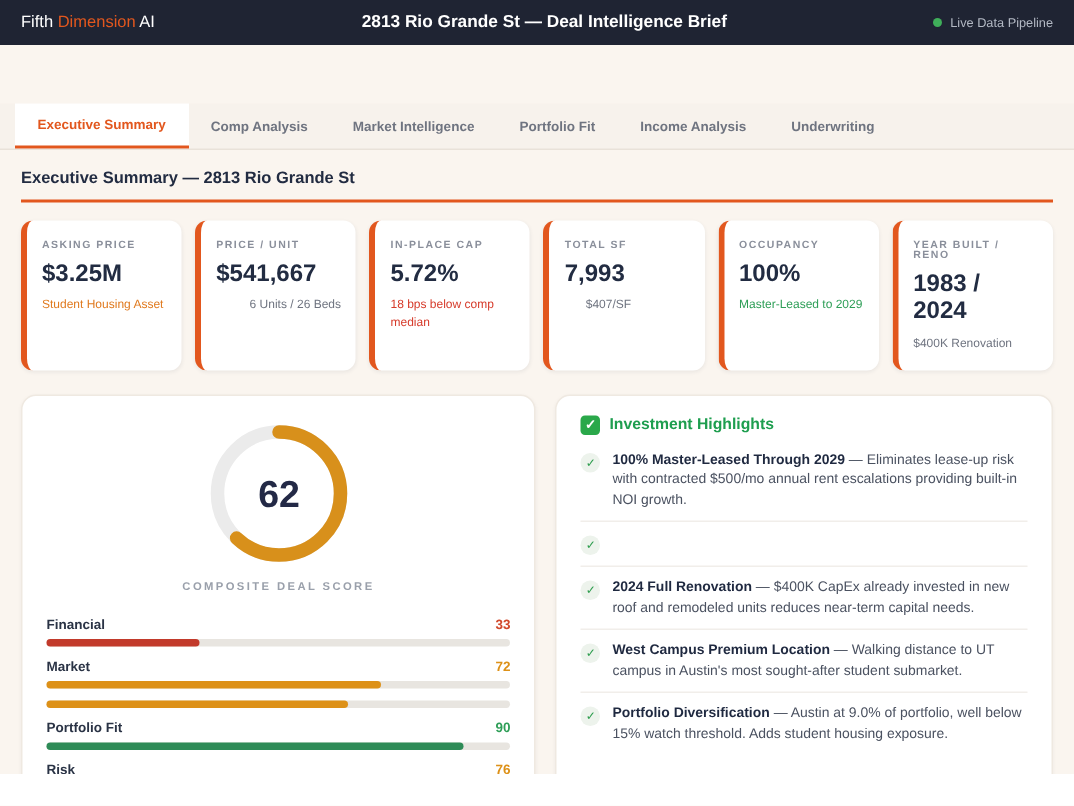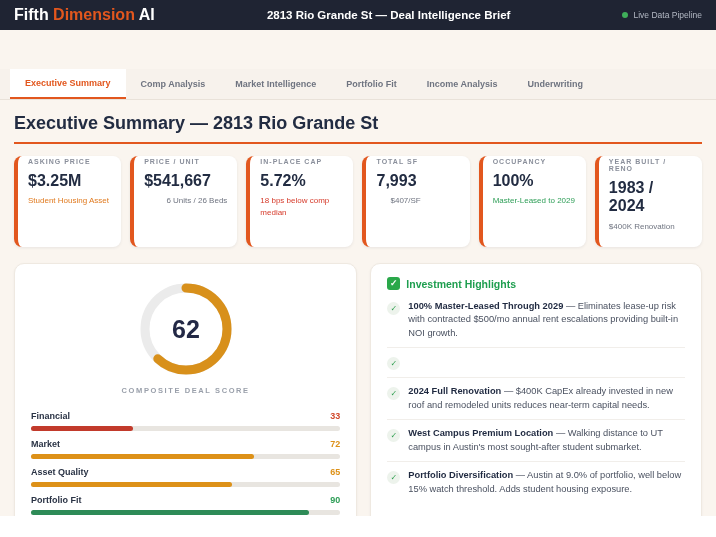--- a/index.html
+++ b/index.html
@@ -1,37 +1,37 @@
 <!DOCTYPE html>
 <html><head>
 <meta charset="utf-8">
 <style>
   * { margin:0; padding:0; box-sizing:border-box; }
   html,body { width:716px; height:537px; background:#fff; font-family:"Liberation Sans", sans-serif; }
   .app { width:716px; height:516px; background:#faf5ef; overflow:hidden; }
 
   
   .topbar { height:30px; background:#1f2433; display:flex; align-items:center; padding:0 14px; }
-  .brand { font-size:16px; font-weight:bold; color:#fff; white-space:nowrap; }
+  .brand { font-size:11px; font-weight:normal; color:#fff; white-space:nowrap; }
   .brand .dim { color:#e2571e; }
   .topbar-title { flex:1; text-align:center; font-size:11.5px; font-weight:bold; color:#fff; }
   .pipeline { display:flex; align-items:center; gap:5px; font-size:8.5px; color:#b3b9c4; white-space:nowrap; }
   .dot { width:6px; height:6px; border-radius:50%; background:#3fae5a; }
 
   
   .tabbar { display:flex; background:#f7f2ec; border-bottom:1px solid #e9e2d9; padding-left:10px; height:31px;margin-top:39px; }
   .tab { padding:0 15px; font-size:9px; font-weight:bold; color:#6f7480; display:flex; align-items:center; cursor:pointer; }
   .tab.active { background:#fff; color:#e2571e; border-bottom:2px solid #e2571e; }
 
   
-  .section-title { margin:13px 14px 0; font-size:18px; font-weight:bold; color:#222c42; padding-bottom:8px; border-bottom:2px solid #e2571e; }
+  .section-title { margin:13px 14px 0; font-size:11px; font-weight:bold; color:#222c42; padding-bottom:8px; border-bottom:2px solid #e2571e; }
 
   
   .kpi-grid { margin:12px 14px 0; display:grid; grid-template-columns:repeat(6,1fr); gap:9px; }
-  .kpi { background:#fff; border-radius:8px; border-left:4px solid #e2571e; box-shadow:0 1px 3px rgba(30,40,60,.08); padding:2px 10px; min-height:91px; }
+  .kpi { background:#fff; border-radius:8px; border-left:4px solid #e2571e; box-shadow:0 1px 3px rgba(30,40,60,.08); padding:13px 10px; min-height:91px; }
   .kpi-label { font-size:7px; font-weight:bold; letter-spacing:1px; color:#8a8f9b; }
   .kpi-value { font-size:16px; font-weight:bold; color:#222c42; margin:7px 0 5px; line-height:1.15; }
   .kpi-sub { font-size:8px; line-height:1.4; color:#6f7480; }
 
   
   .panels { margin:16px 14px 0; display:grid; grid-template-columns:1.035fr 1fr; gap:13px; }
   .panel { background:#fff; border:1px solid #efe9e1; border-radius:10px; box-shadow:0 1px 3px rgba(30,40,60,.05); padding:13px 16px; }
 
   
   .gauge-wrap { display:flex; flex-direction:column; align-items:center; }
@@ -139,24 +139,20 @@
           <div class="bar-row">
             <div class="bar-head">
               <span class="bar-name">Market</span>
               <span style="color: rgb(221, 145, 24);">72</span>
             </div>
             <div class="bar-track">
               <div class="bar-fill" style="width: 72%; background: rgb(221, 145, 24);"></div>
             </div>
           </div>
           <div class="bar-row">
-            <div class="bar-head">
-              <span class="bar-name">Asset Quality</span>
-              <span style="color: rgb(221, 145, 24);">65</span>
-            </div>
             <div class="bar-track">
               <div class="bar-fill" style="width: 65%; background: rgb(221, 145, 24);"></div>
             </div>
           </div>
           <div class="bar-row">
             <div class="bar-head">
               <span class="bar-name">Portfolio Fit</span>
               <span style="color: rgb(46, 158, 87);">90</span>
             </div>
             <div class="bar-track">

